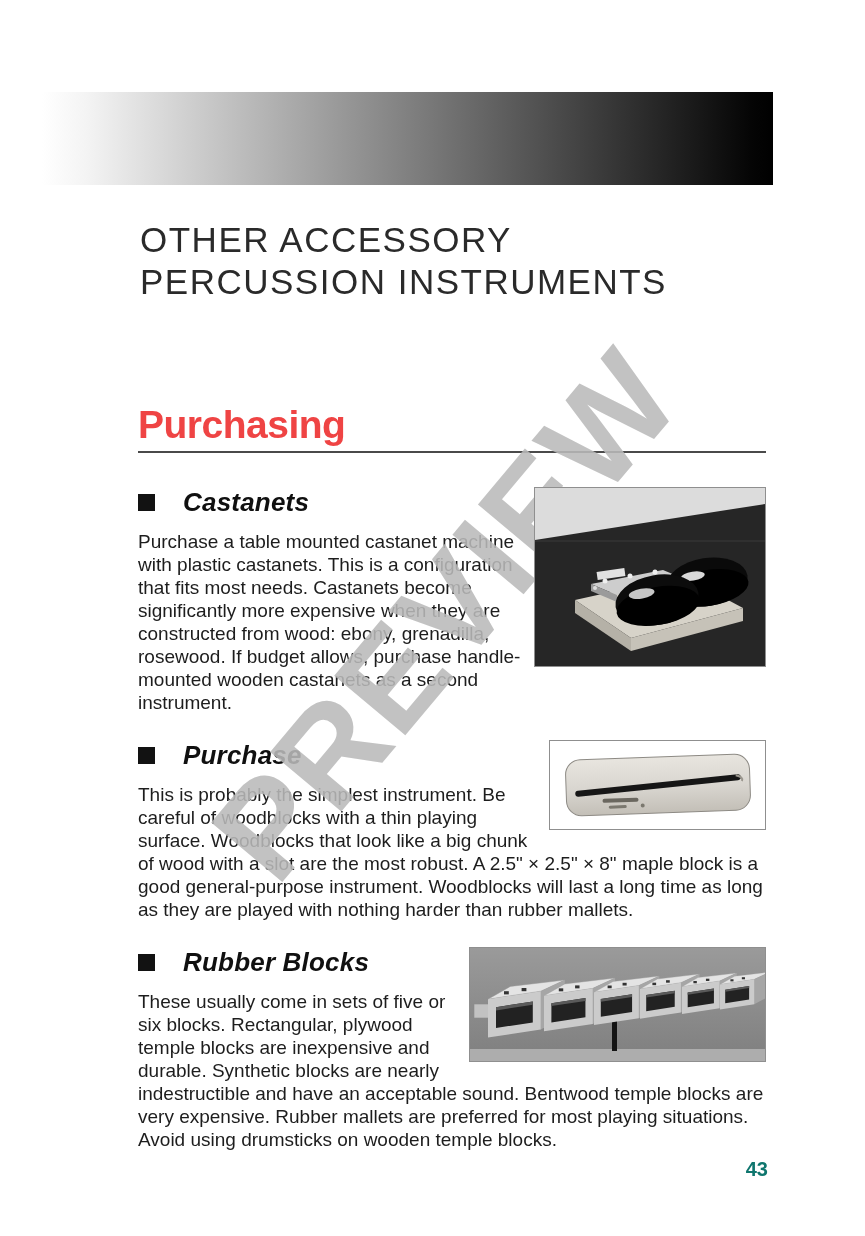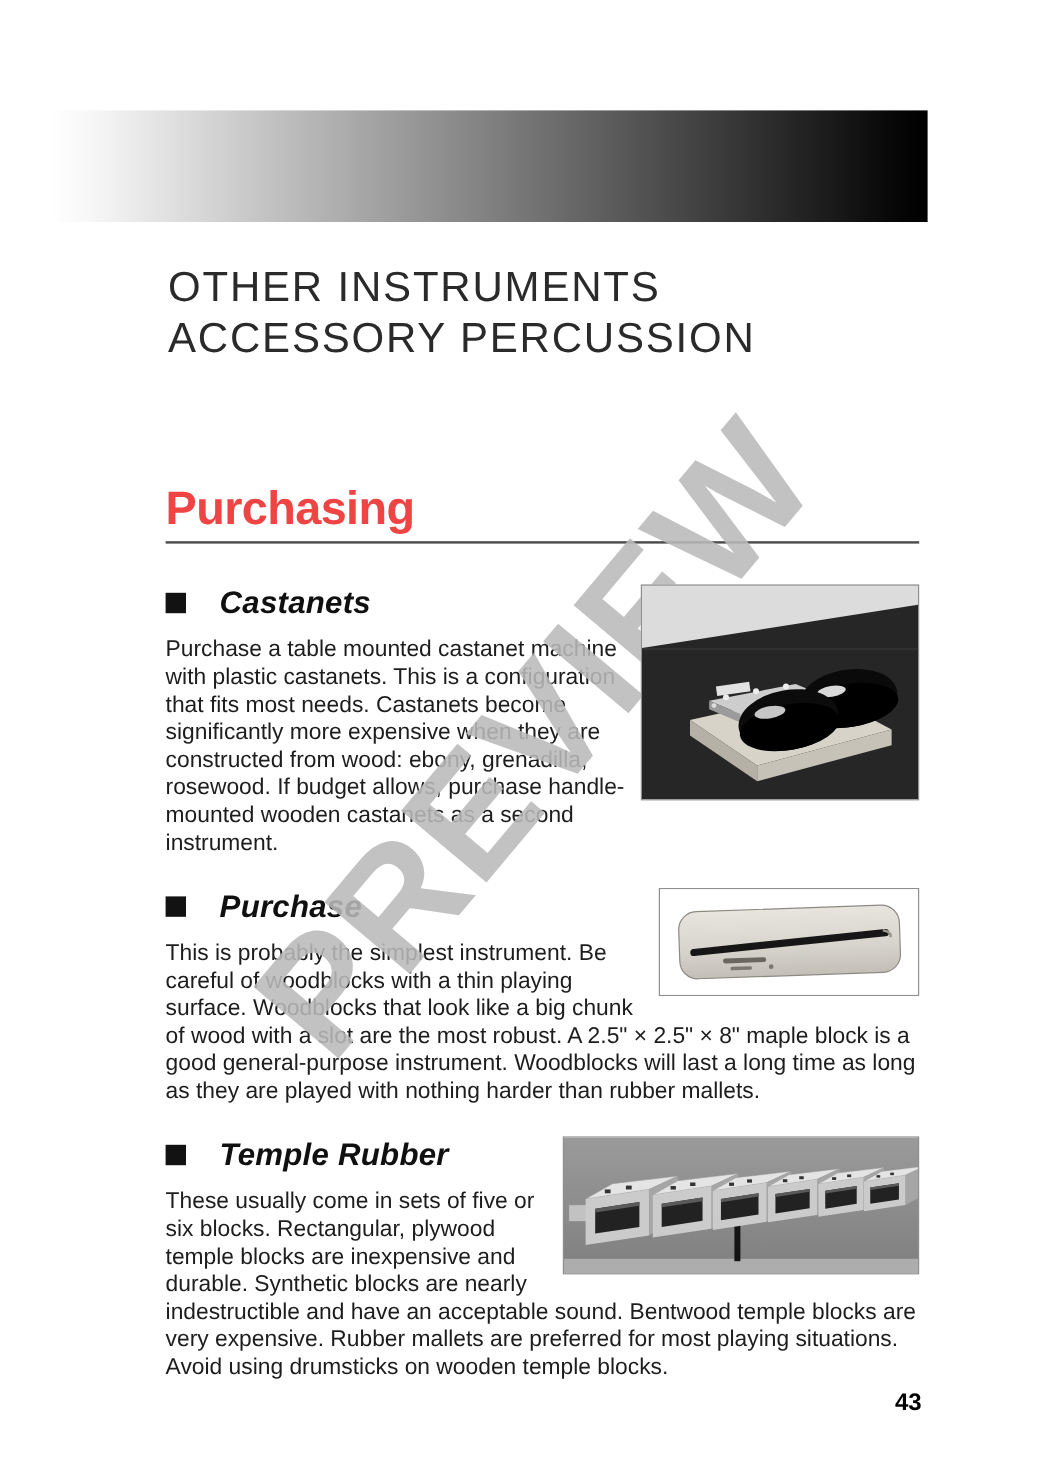--- a/index.html
+++ b/index.html
@@ -53,34 +53,34 @@
   .watermark{
     position:absolute;left:95px;top:545px;width:700px;height:140px;
     display:flex;align-items:center;justify-content:center;
     transform:rotate(-50deg);
     font-size:135px;font-weight:bold;letter-spacing:2px;
     color:rgba(186,186,186,0.88);
     z-index:6;pointer-events:none;white-space:nowrap;
   }
   .page-number{
     position:absolute;left:138px;top:1158px;width:630px;
-    text-align:right;font-size:20px;font-weight:bold;color:#000000;
+    text-align:right;font-size:20px;font-weight:bold;color:#0f766e;
   }
   .clearfix::after{content:"";display:block;clear:both;}
 </style>
 </head>
 <body>
 
 <div class="page">
 
   <div class="grad-bar"></div>
 
   <h1 class="doc-title">
-    <span>OTHER INSTRUMENTS</span>
-    <span>ACCESSORY PERCUSSION</span>
+    <span>OTHER ACCESSORY</span>
+    <span>PERCUSSION INSTRUMENTS</span>
   </h1>
 
   <div class="content">
 
     <h2 class="h-purchasing">Purchasing</h2>
     <hr class="heading-rule">
 
     <section class="clearfix">
       <figure class="photo">
         <svg width="230" height="178" viewBox="0 0 230 178">
@@ -173,21 +173,21 @@
           <use href="#tblock" transform="translate(18,32) scale(0.80)"></use>
           <use href="#tblock" transform="translate(74,30) scale(0.74)"></use>
           <use href="#tblock" transform="translate(124,28) scale(0.68)"></use>
           <use href="#tblock" transform="translate(170,26) scale(0.62)"></use>
           <use href="#tblock" transform="translate(212,25) scale(0.57)"></use>
           <use href="#tblock" transform="translate(250,24) scale(0.52)"></use>
         </svg>
       </figure>
       <h3 class="sub-head">
         <span class="bullet-sq"></span>
-        <em>Temple Rubber</em>
+        <em>Rubber Blocks</em>
       </h3>
       <p class="body-text">These usually come in sets of five or six blocks. Rectangular, plywood temple blocks are inexpensive and durable. Synthetic blocks are nearly indestructible and have an acceptable sound. Bentwood temple blocks are very expensive. Rubber mallets are preferred for most playing situations. Avoid using drumsticks on wooden temple blocks.</p>
     </section>
 
   </div>
 
   <div class="watermark">PREVIEW</div>
 
   <div class="page-number">43</div>
 

